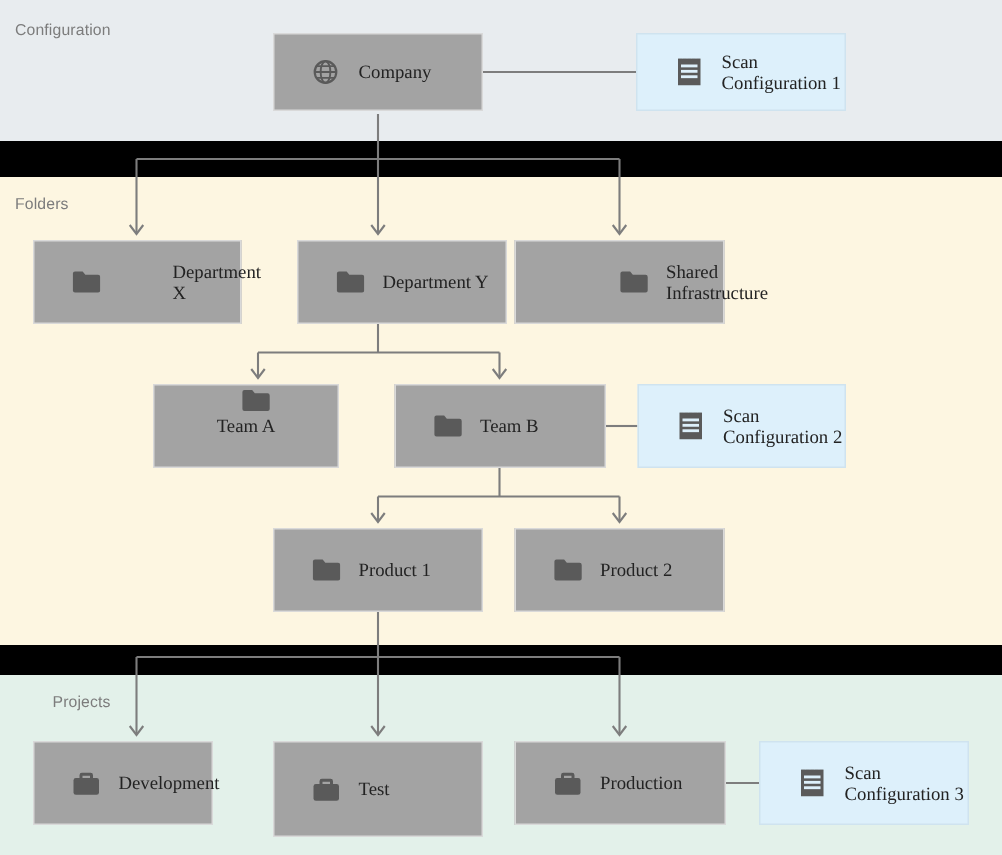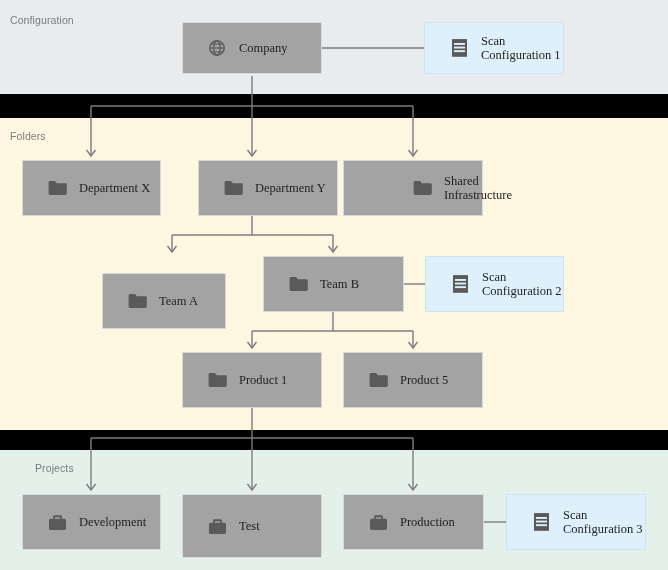--- a/index.html
+++ b/index.html
@@ -138,21 +138,21 @@
         <path d="M2 1.2 l1.5 1.6 1.5 -1.6 1.5 1.6 1.5 -1.6 1.5 1.6 1.5 -1.6 1.5 1.6 1.5 -1.6 1.5 1.6 1.5 -1.6" fill="#5a5a5a"></path>
         <rect x="4" y="5" width="11" height="1.9" fill="#ddf0fb"></rect>
         <rect x="4" y="8.6" width="11" height="1.9" fill="#ddf0fb"></rect>
         <rect x="4" y="12.2" width="11" height="1.9" fill="#ddf0fb"></rect>
       </svg>
     </span>
     <span class="lbl">Scan
 Configuration 1</span>
   </div>
 
-  <div class="node" style="left:22px;top:160px;width:139px;height:56px;">
+  <div class="node" style="left:22px;top:160px;width:139px;height:56px;gap:36px;">
     <span class="ico">
       <svg width="19" height="16" viewBox="0 0 19 16">
         <path d="M0.6 2.4 a1.4 1.4 0 0 1 1.4 -1.4 h5.1 l1.8 2.2 h8.5 a1.4 1.4 0 0 1 1.4 1.4 v9 a1.4 1.4 0 0 1 -1.4 1.4 h-15.4 a1.4 1.4 0 0 1 -1.4 -1.4 z" fill="#5a5a5a"></path>
       </svg>
     </span>
     <span class="lbl">Department X</span>
   </div>
 
   <div class="node" style="left:198px;top:160px;width:140px;height:56px;">
     <span class="ico">
@@ -166,21 +166,21 @@
   <div class="node" style="left:343px;top:160px;width:140px;height:56px;padding-left:44px;">
     <span class="ico">
       <svg width="19" height="16" viewBox="0 0 19 16">
         <path d="M0.6 2.4 a1.4 1.4 0 0 1 1.4 -1.4 h5.1 l1.8 2.2 h8.5 a1.4 1.4 0 0 1 1.4 1.4 v9 a1.4 1.4 0 0 1 -1.4 1.4 h-15.4 a1.4 1.4 0 0 1 -1.4 -1.4 z" fill="#5a5a5a"></path>
       </svg>
     </span>
     <span class="lbl">Shared
 Infrastructure</span>
   </div>
 
-  <div class="node" style="left:102px;top:273px;width:124px;height:56px;">
+  <div class="node" style="left:102px;top:256px;width:124px;height:56px;flex-direction:column;">
     <span class="ico">
       <svg width="19" height="16" viewBox="0 0 19 16">
         <path d="M0.6 2.4 a1.4 1.4 0 0 1 1.4 -1.4 h5.1 l1.8 2.2 h8.5 a1.4 1.4 0 0 1 1.4 1.4 v9 a1.4 1.4 0 0 1 -1.4 1.4 h-15.4 a1.4 1.4 0 0 1 -1.4 -1.4 z" fill="#5a5a5a"></path>
       </svg>
     </span>
     <span class="lbl">Team A</span>
   </div>
 
   <div class="node" style="left:263px;top:256px;width:141px;height:56px;">
     <span class="ico">
@@ -213,24 +213,24 @@
     </span>
     <span class="lbl">Product 1</span>
   </div>
 
   <div class="node" style="left:343px;top:352px;width:140px;height:56px;">
     <span class="ico">
       <svg width="19" height="16" viewBox="0 0 19 16">
         <path d="M0.6 2.4 a1.4 1.4 0 0 1 1.4 -1.4 h5.1 l1.8 2.2 h8.5 a1.4 1.4 0 0 1 1.4 1.4 v9 a1.4 1.4 0 0 1 -1.4 1.4 h-15.4 a1.4 1.4 0 0 1 -1.4 -1.4 z" fill="#5a5a5a"></path>
       </svg>
     </span>
-    <span class="lbl">Product 5</span>
-  </div>
-
-  <div class="node" style="left:22px;top:494px;width:139px;height:56px;">
+    <span class="lbl">Product 2</span>
+  </div>
+
+  <div class="node" style="left:22px;top:494px;width:120px;height:56px;">
     <span class="ico">
       <svg width="19" height="17" viewBox="0 0 19 17">
         <path d="M6.6 1.2 h5.8 a1.6 1.6 0 0 1 1.6 1.6 v1.9 h-2 v-1.5 h-5 v1.5 h-2 v-1.9 a1.6 1.6 0 0 1 1.6 -1.6 z" fill="#5a5a5a"></path>
         <rect x="1" y="4.7" width="17" height="11.2" rx="1.6" fill="#5a5a5a"></rect>
       </svg>
     </span>
     <span class="lbl">Development</span>
   </div>
 
   <div class="node" style="left:182px;top:494px;width:140px;height:64px;">

